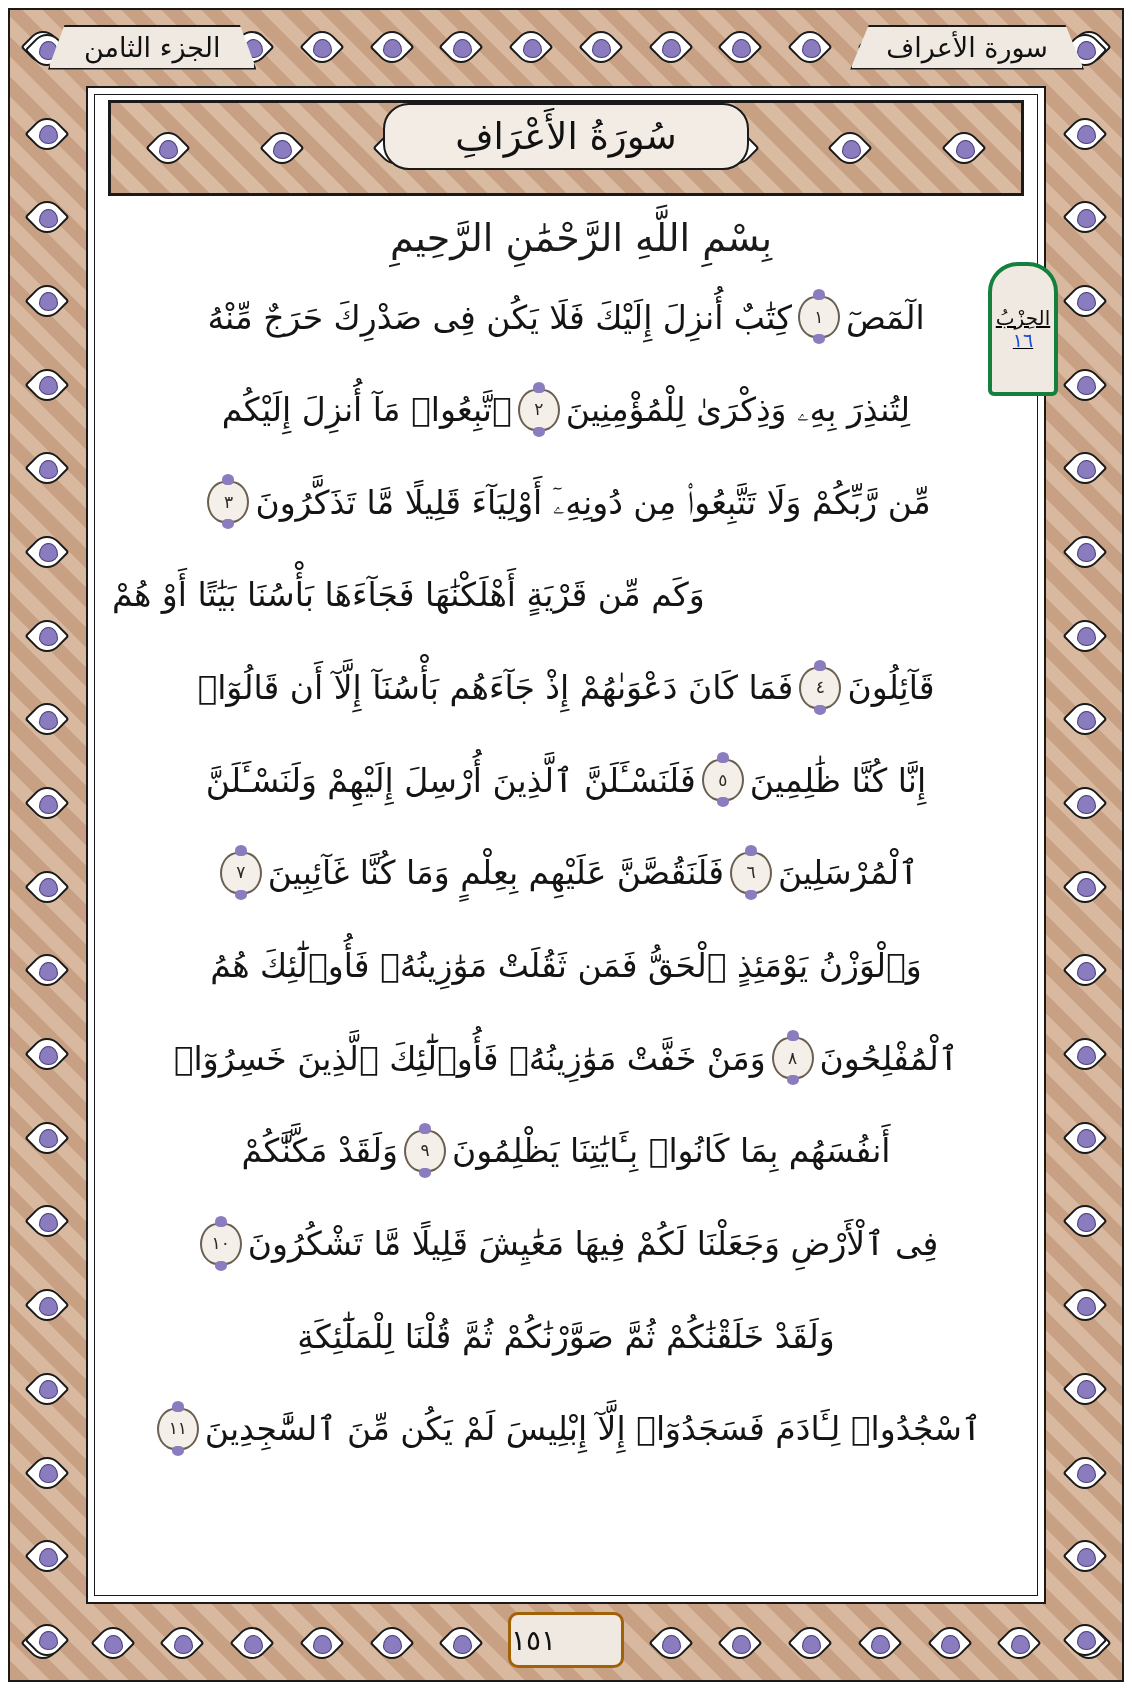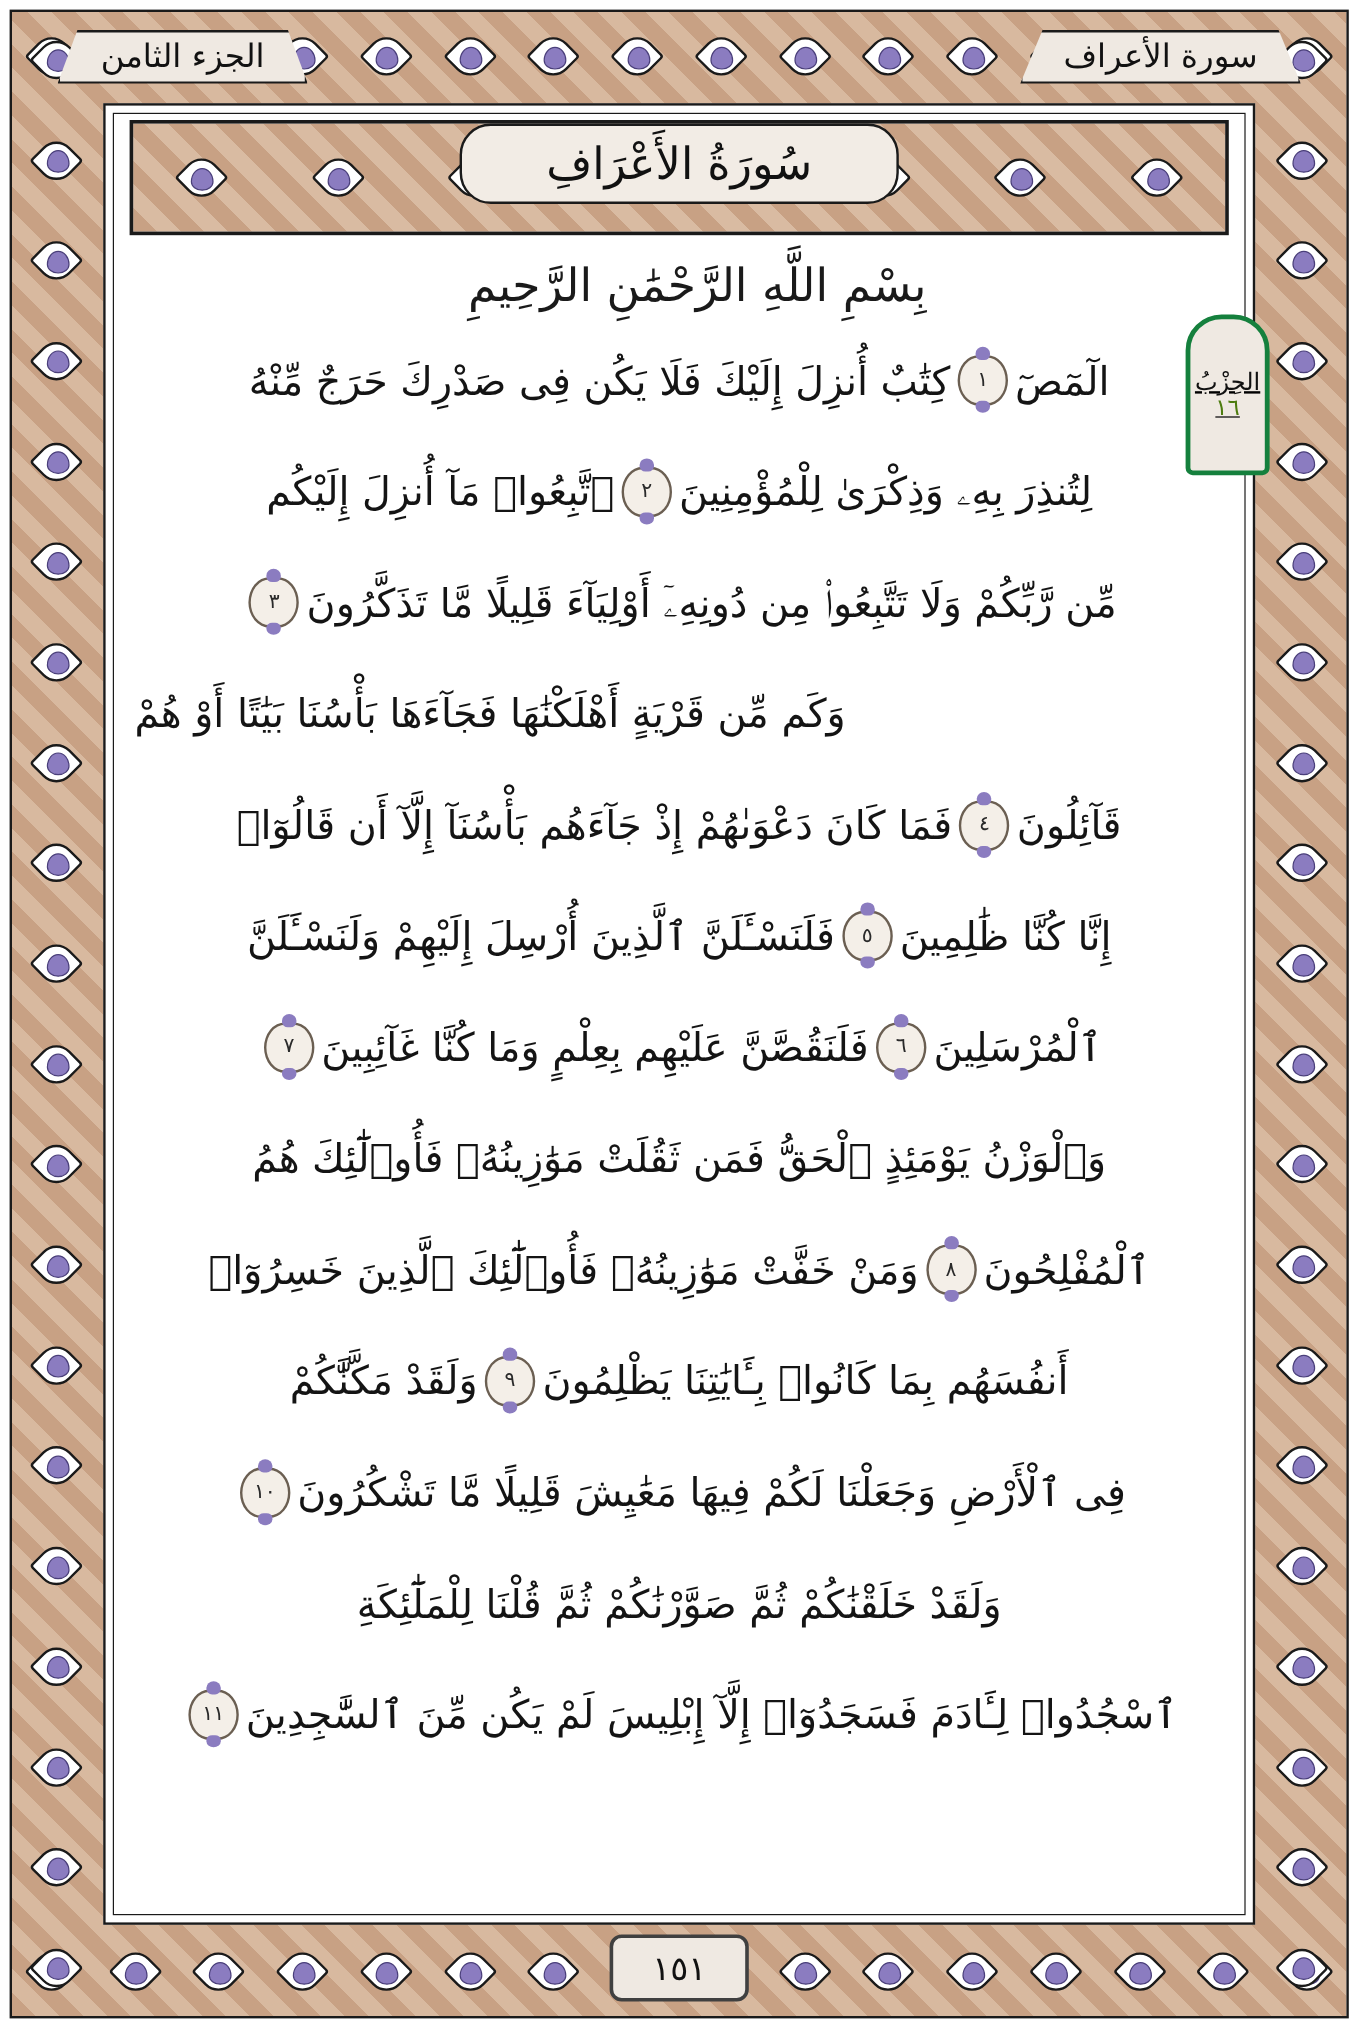--- a/index.html
+++ b/index.html
@@ -67,21 +67,21 @@
   .bismillah{position:absolute;left:0;right:0;top:216px;text-align:center;
       font-size:38px;color:#1a1a1a;z-index:5;letter-spacing:0px;margin-left:30px;}
 
   
   .hizb{position:absolute;right:74px;top:262px;width:62px;height:126px;z-index:8;
       background:#efe9e2;border:4px solid #15803d;
       border-radius:30px 30px 6px 6px;
       display:flex;flex-direction:column;align-items:center;justify-content:center;
       line-height:1.15;text-decoration:underline;}
   .hizb .t{font-size:20px;color:#111;}
-  .hizb .n{font-size:19px;color:#4d7c0f;}
+  .hizb .n{font-size:19px;color:#1d4ed8;}
 
   
   .mushaf{position:absolute;left:112px;right:112px;top:278px;height:1190px;
       display:flex;flex-direction:column;justify-content:space-between;z-index:4;}
   .aya-line{display:flex;align-items:center;justify-content:space-between;
       direction:rtl;white-space:nowrap;
       font-size:33px;color:#141414;line-height:1.0;height:78px;}
   .aya-line .seg{display:inline-block;}
   .ayah-num{display:inline-flex;align-items:center;justify-content:center;
       width:38px;height:38px;margin:0 6px;flex:none;
@@ -90,22 +90,22 @@
   .ayah-num::before{content:"";position:absolute;top:-9px;left:50%;
       margin-left:-6px;width:12px;height:11px;background:#8b7cc0;
       border-radius:50% 50% 40% 40%;}
   .ayah-num::after{content:"";position:absolute;bottom:-8px;left:50%;
       margin-left:-6px;width:12px;height:10px;background:#8b7cc0;
       border-radius:40% 40% 50% 50%;}
 
   
   .page-num{position:absolute;left:50%;transform:translateX(-50%);
       bottom:22px;width:110px;height:50px;z-index:9;
-      background:#efe9e2;border:3px solid #404040;border-radius:10px;
-      display:flex;align-items:center;justify-content:center;
+      background:#efe9e2;border:3px solid #a16207;border-radius:10px;
+      display:flex;align-items:center;justify-content:flex-end;
       font-size:28px;color:#111;}
 </style>
 </head>
 <body>
 
 <div class="page">
 
   <div class="frame-outer"></div>
 
   <div class="orn-band top">

